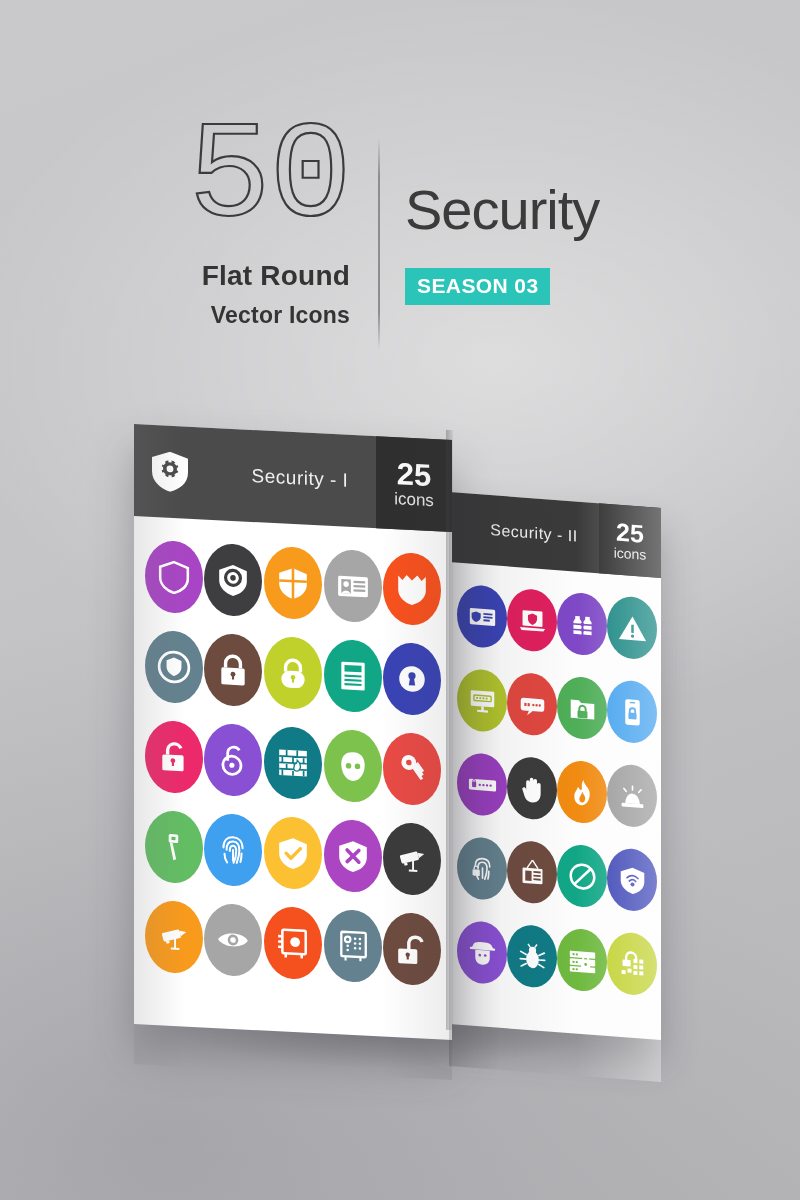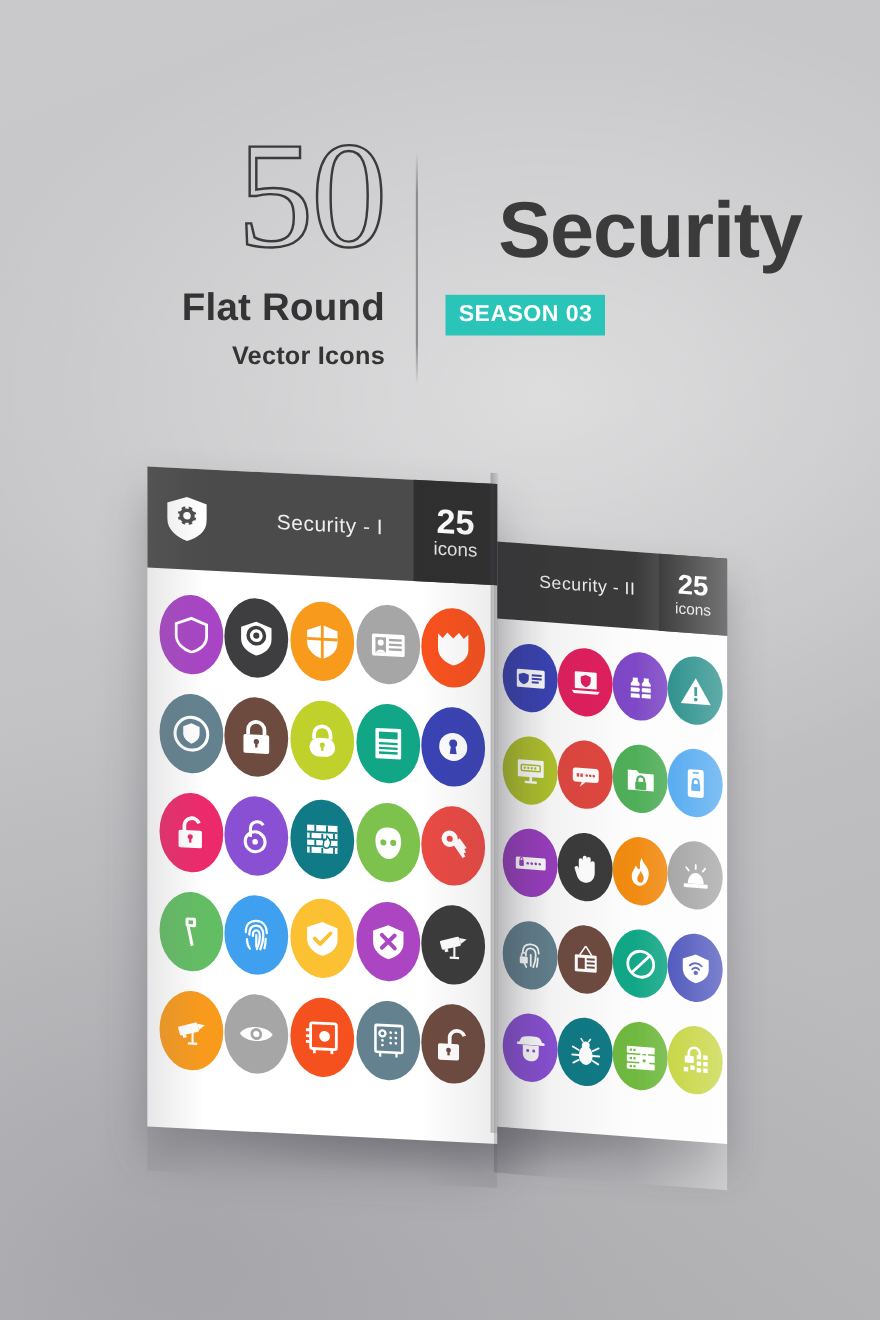--- a/index.html
+++ b/index.html
@@ -14,33 +14,33 @@
       radial-gradient(ellipse 780px 520px at 62% 30%, rgba(255,255,255,0.42) 0%, rgba(255,255,255,0.16) 42%, rgba(255,255,255,0) 70%),
       radial-gradient(ellipse 900px 700px at 20% 95%, rgba(120,120,126,0.30) 0%, rgba(120,120,126,0.10) 45%, rgba(0,0,0,0) 75%),
       linear-gradient(160deg,#c9c9cb 0%,#c5c5c7 38%,#bdbdc0 72%,#b4b4b7 100%);
   }
 
   
   #header{position:absolute;left:0;top:118px;width:800px;height:250px;}
   .hdr-left{position:absolute;left:0;top:0;width:372px;text-align:right;padding-right:22px;box-sizing:border-box;}
   .big-num{
     font-size:138px;line-height:120px;color:#3d3d3d;font-weight:400;
-    letter-spacing:-2px;font-family:Liberation Serif, serif;
+    letter-spacing:-2px;font-family:Liberation Mono, monospace;
     -webkit-text-stroke:0;
   }
   .big-num-inner{
     display:inline-block;color:transparent;
     -webkit-text-stroke:2.2px #3b3b3b;
   }
-  .sub1{font-size:35px;font-weight:bold;color:#343434;margin-top:22px;letter-spacing:.2px;}
+  .sub1{font-size:28px;font-weight:bold;color:#343434;margin-top:22px;letter-spacing:.2px;}
   .sub2{font-size:23px;font-weight:bold;color:#343434;margin-top:10px;letter-spacing:.2px;}
   .divider{position:absolute;left:378px;top:20px;width:2px;height:212px;
     background:linear-gradient(to bottom,rgba(110,110,114,0),#8d8d91 18%,#8d8d91 82%,rgba(110,110,114,0));}
   .hdr-right{position:absolute;left:405px;top:62px;}
-  .title{font-size:72px;font-weight:bold;color:#3b3b3b;letter-spacing:-1px;line-height:60px;margin-left:48px;}
+  .title{font-size:56px;font-weight:normal;color:#3b3b3b;letter-spacing:-1px;line-height:60px;}
   .season{
     display:inline-block;margin-top:28px;background:#2ac4b8;color:#ffffff;
     font-size:21px;font-weight:bold;padding:6px 12px 7px 12px;letter-spacing:.4px;
   }
 
   .card{position:absolute;background:#ffffff;}
 
   
   #card-left{
     left:134px;top:424px;width:318px;height:600px;

